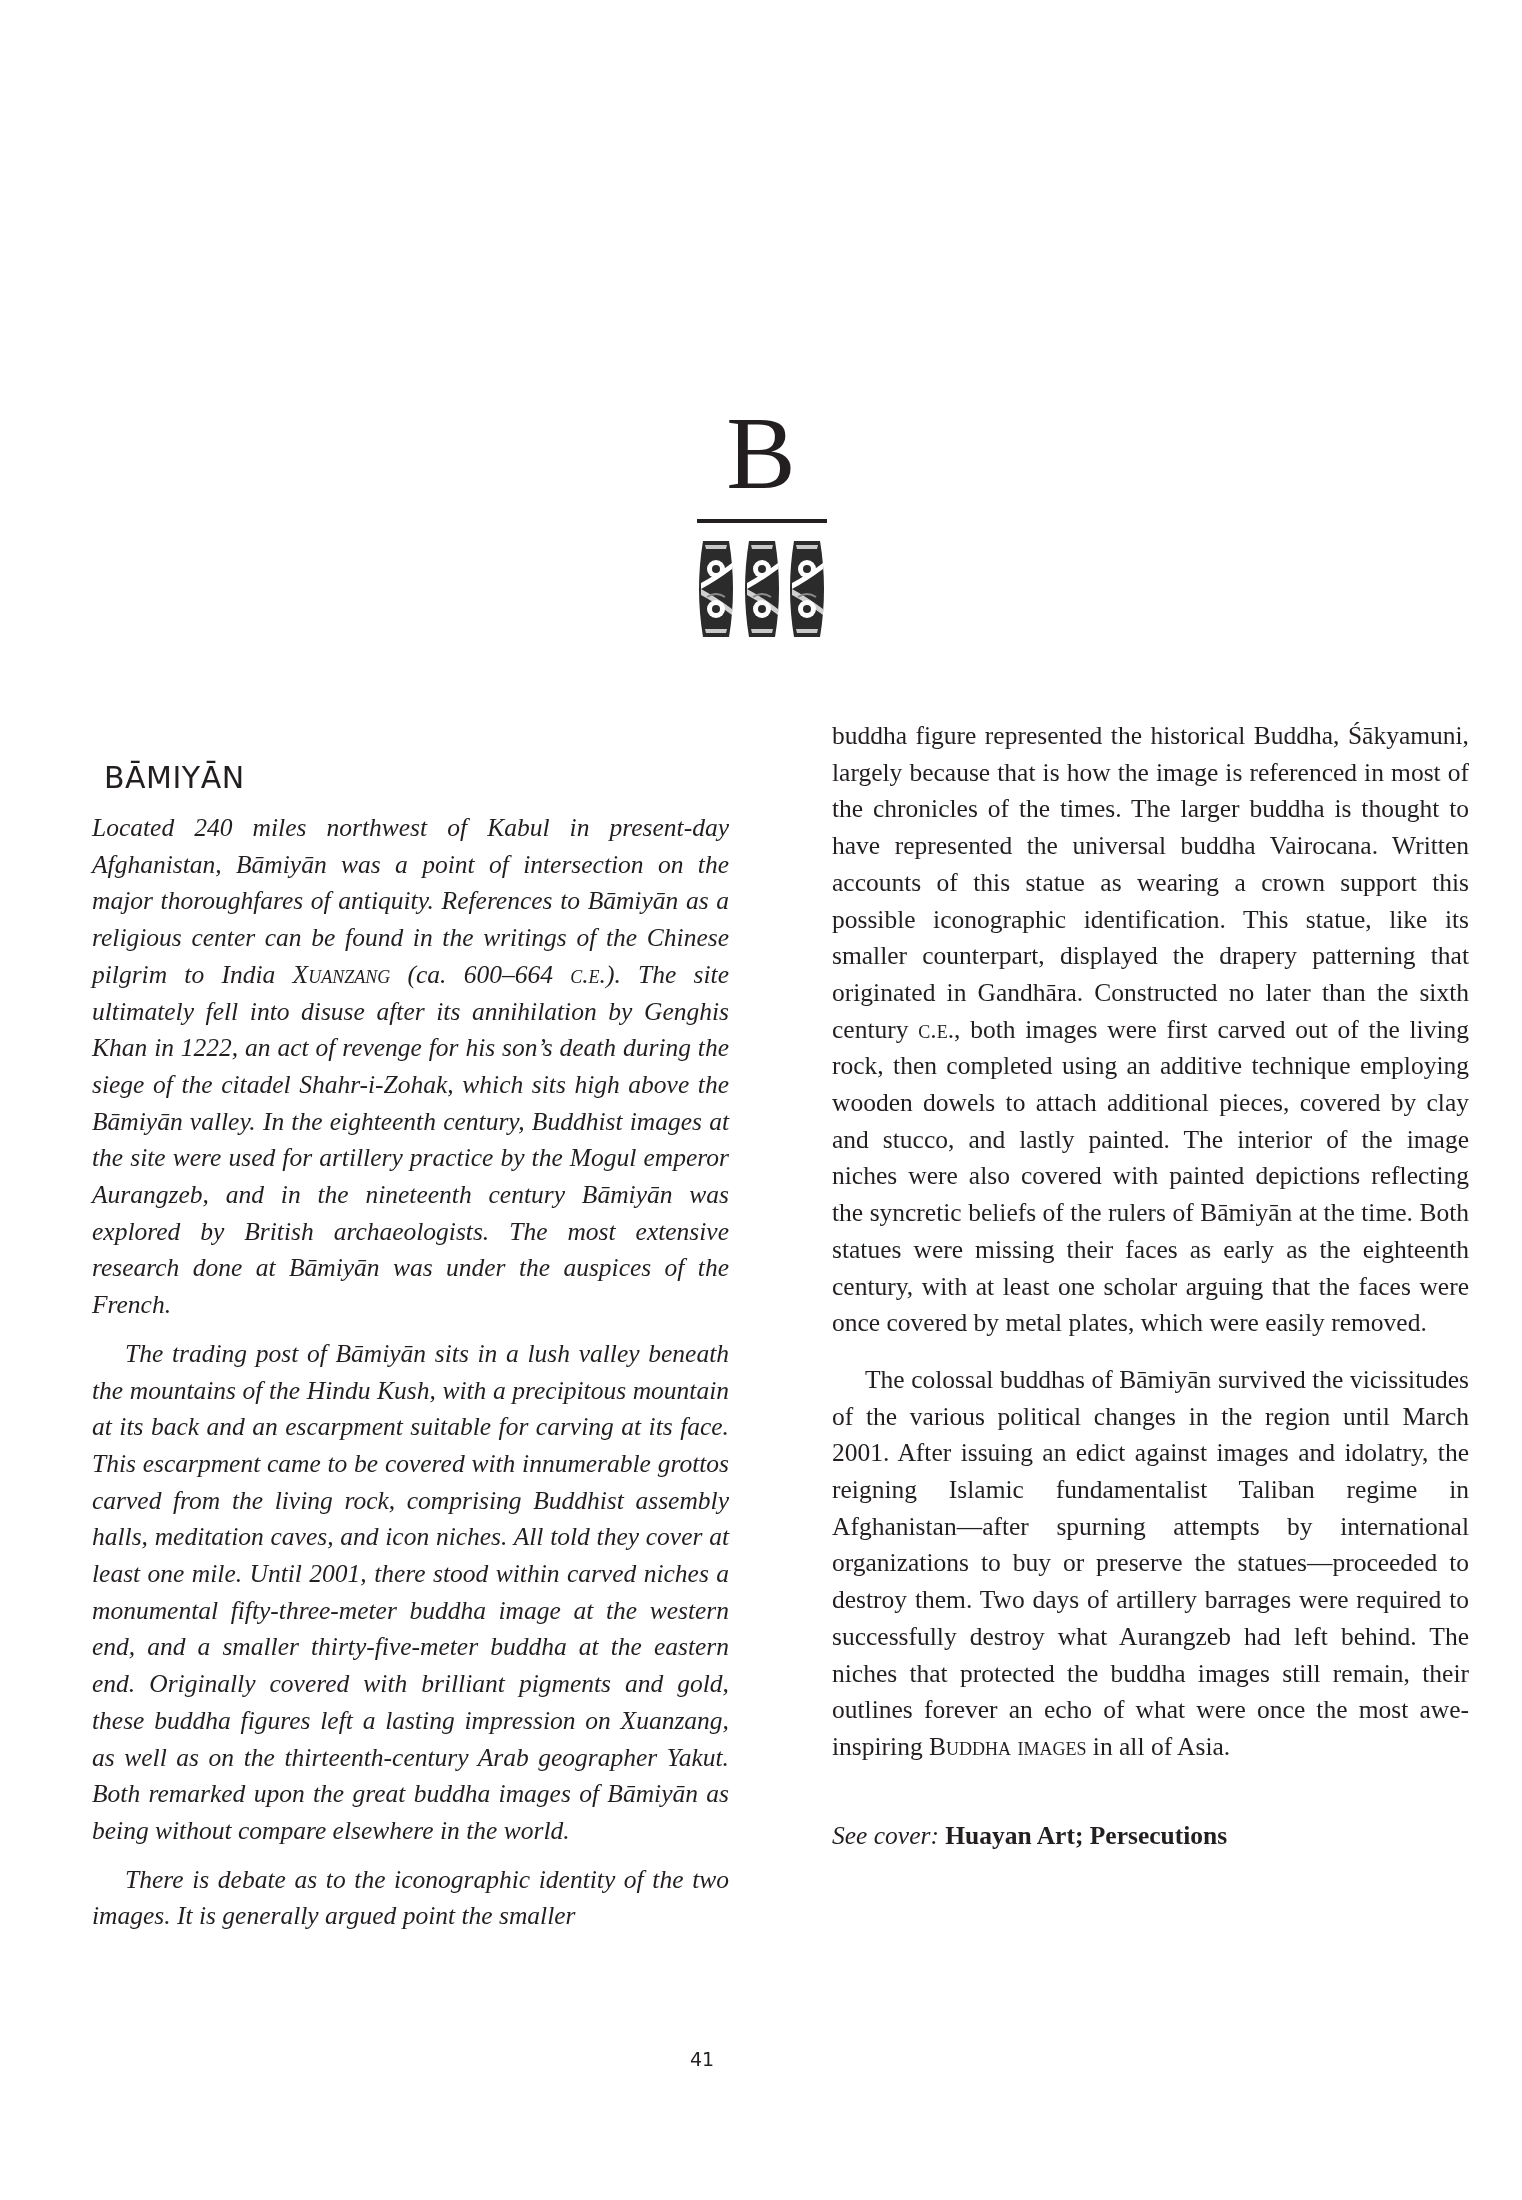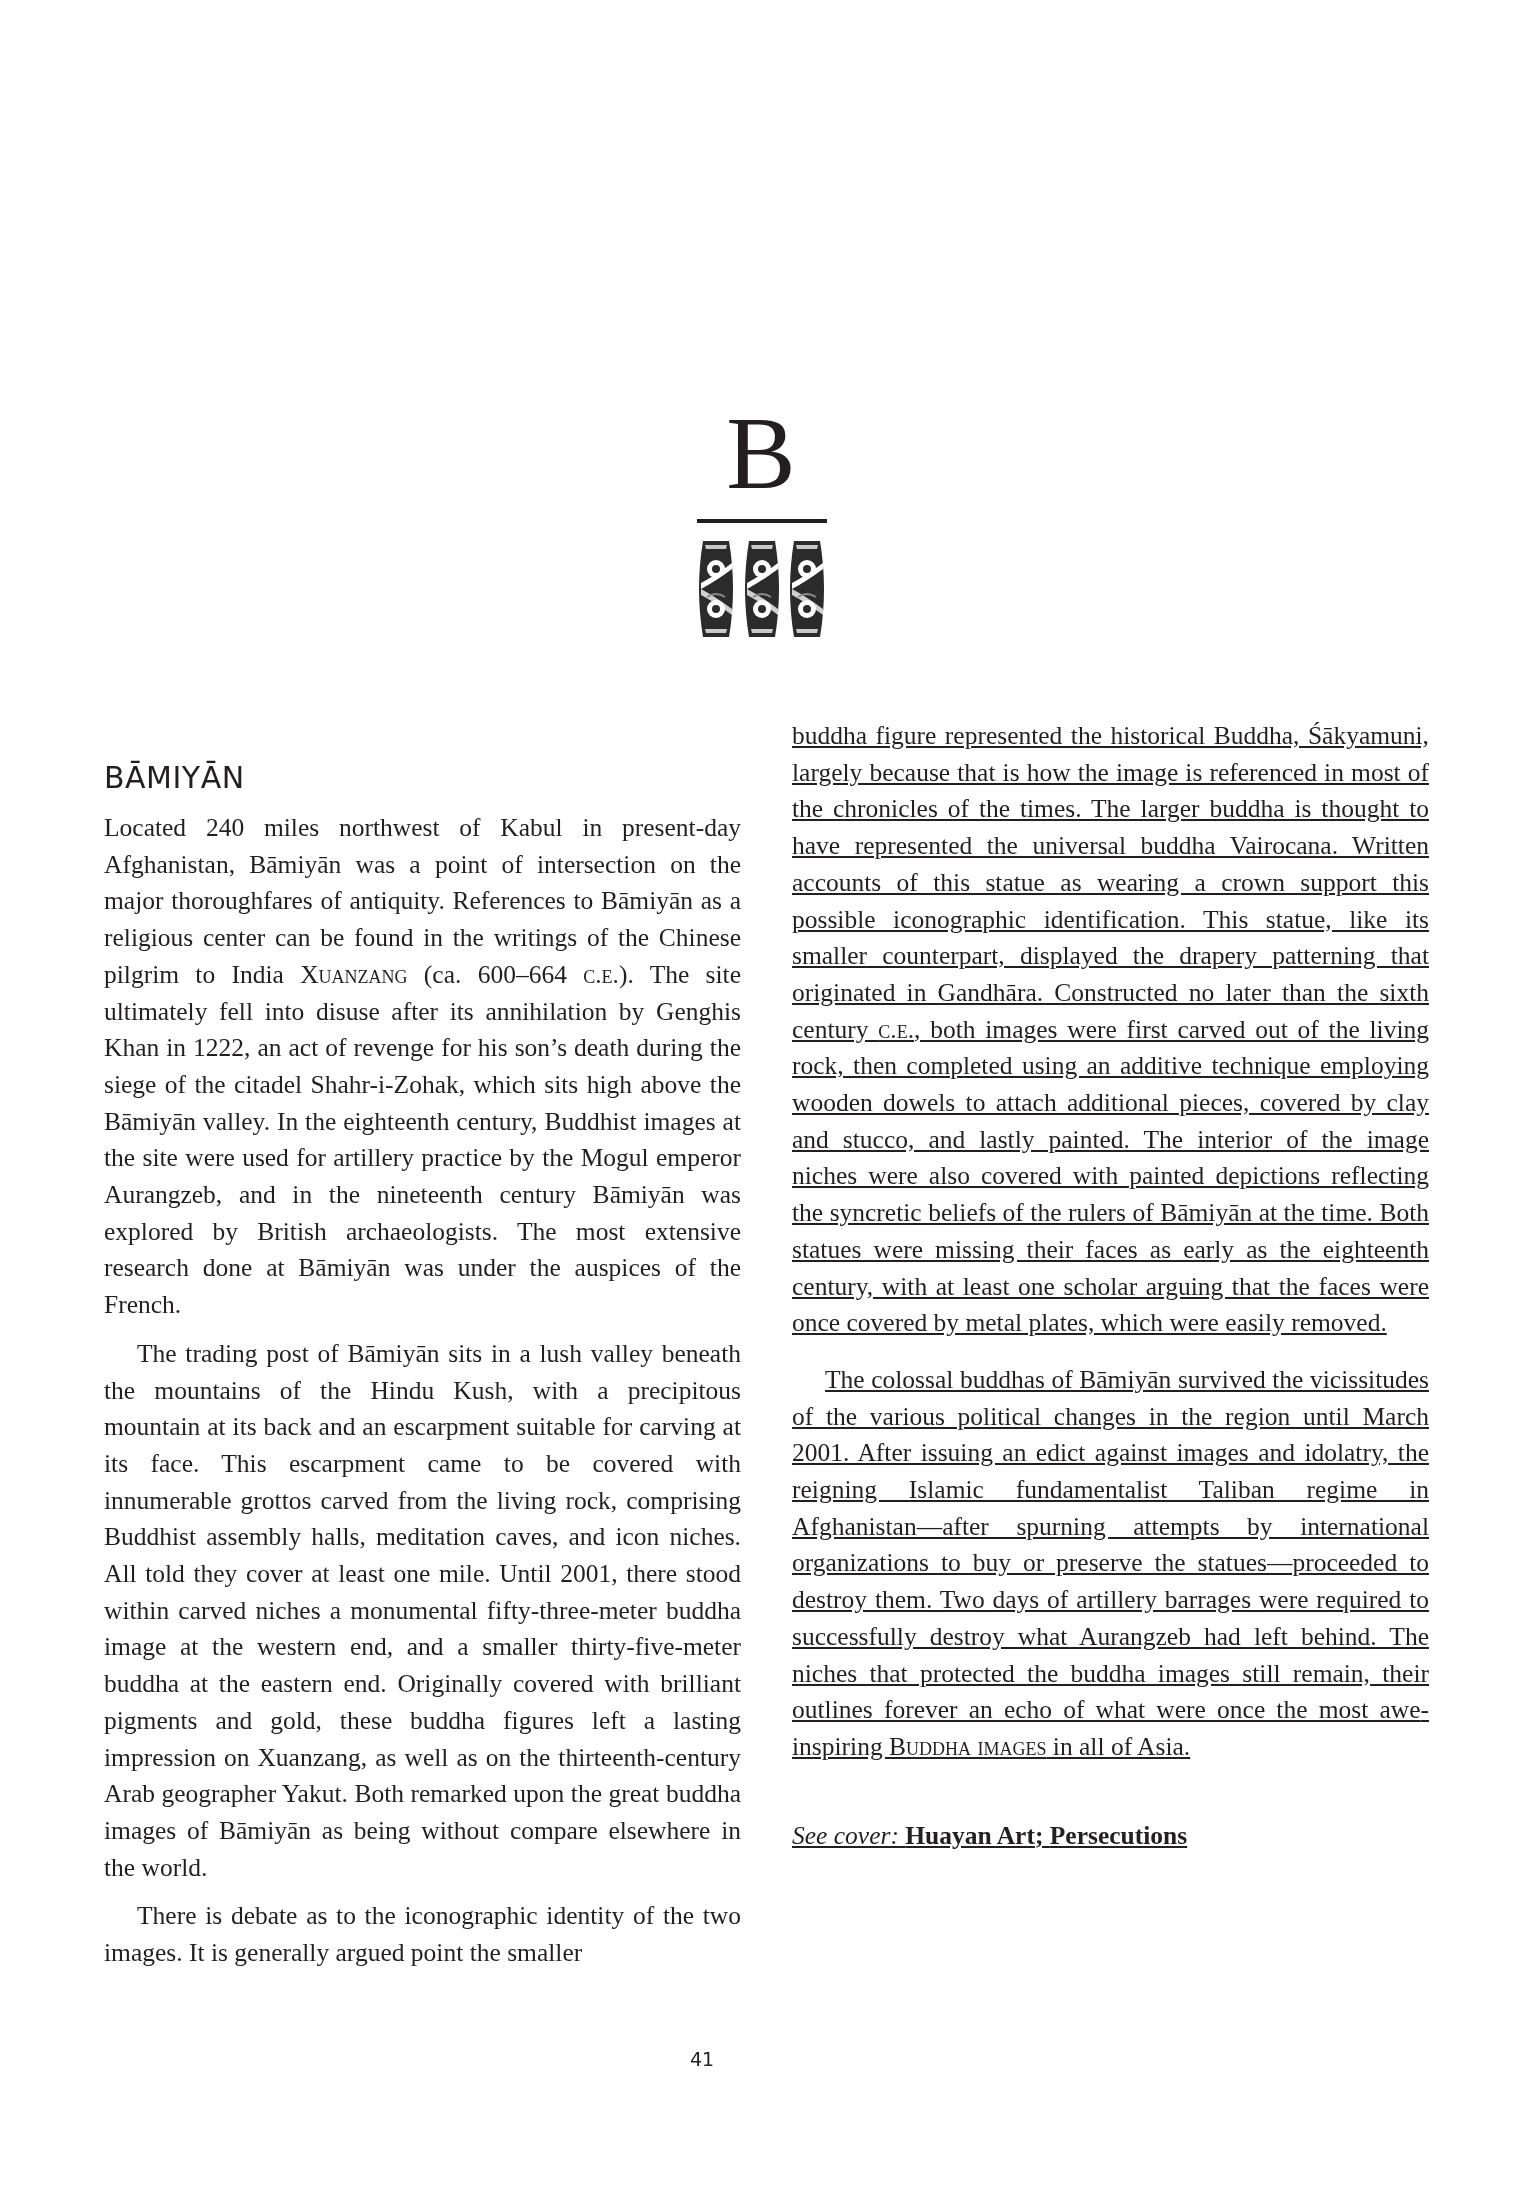--- a/index.html
+++ b/index.html
@@ -16,22 +16,22 @@
       font-family: "DejaVu Sans", sans-serif; font-size: 30px; letter-spacing: 0.5px; color: #231f20; font-weight: normal; text-align: right;
     }
     .col {
       position: absolute; width: 637px;
       font-family: "Liberation Serif", "DejaVu Serif", serif; font-size: 25.5px; line-height: 36.7px;
       text-align: justify; hyphens: manual; color: #231f20;
     }
     .col p { margin: 0; }
     .col p + p { margin-top: 12px; }
     .col p.indent { text-indent: 33px; }
-    #col-left { left: 104px; top: 810px; }
-    #col-right { left: 792px; top: 718px; text-decoration: underline; }
+    #col-left { left: 92px; top: 810px; font-style: italic; }
+    #col-right { left: 832px; top: 718px; }
     .sc { font-variant: small-caps; }
     .see-also { margin-top: 52px !important; text-align: left; }
     .see-also em { font-style: italic; }
     .see-also .link { font-weight: bold; }
     .page-num {
       position: absolute; left: 0; width: 1404px; top: 2048px; text-align: center;
       font-family: "DejaVu Sans", sans-serif; font-size: 19px; color: #231f20;
     }
   </style>
 </head>

